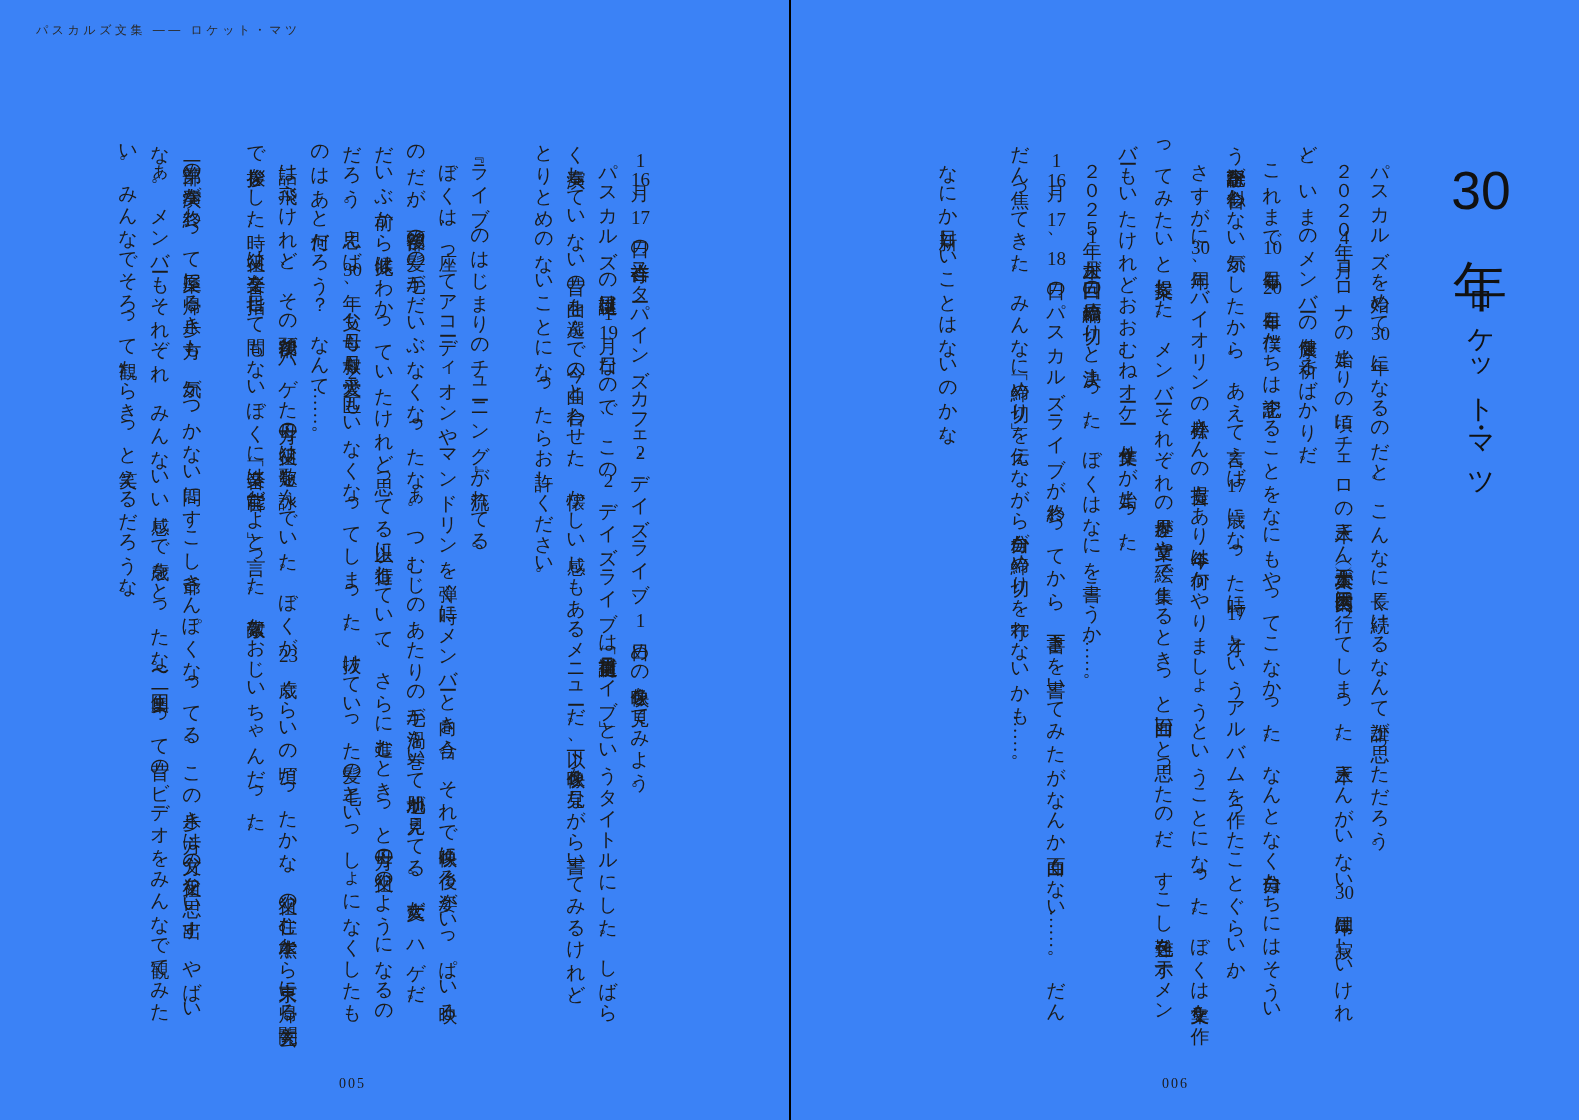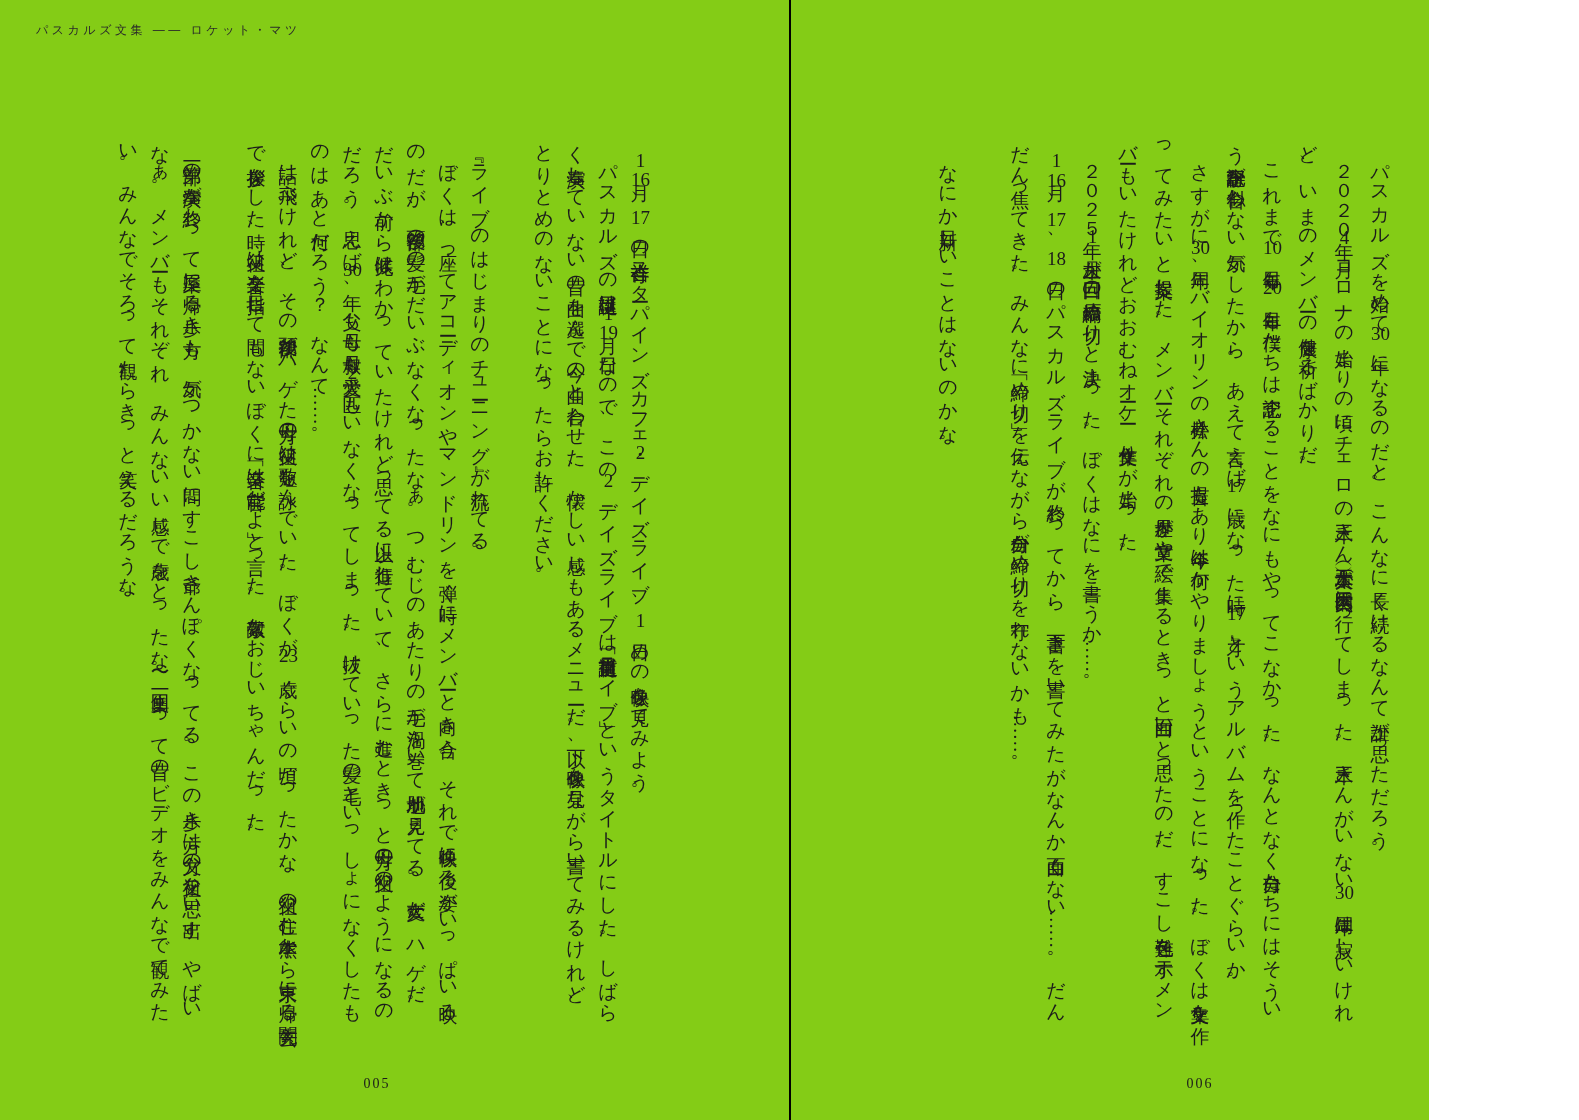--- a/index.html
+++ b/index.html
@@ -1,23 +1,23 @@
 <!DOCTYPE html>
 <html lang="ja"><head>
 <meta charset="utf-8">
 <title>Book Spread</title>
 <style>
   html, body { margin: 0; padding: 0; }
   body { background: #ffffff; }
 
   .spread {
     position: relative;
-    width: 1429px;
+    width: 1579px;
     height: 1120px;
-    background: #84cc16;
+    background: #3b82f6;
     font-family: "Liberation Serif", serif;
     color: #1b1b1b;
     overflow: hidden;
   }
 
   .divider {
     position: absolute;
     left: 789px;
     top: 0;
     width: 2px;
@@ -68,21 +68,21 @@
     font-family: "Liberation Sans", sans-serif;
     color: #111111;
   }
   .title-main { font-size: 54px; letter-spacing: 3px; }
   .title-sub  { font-size: 27px; letter-spacing: 4px; margin-inline-start: 54px; }
 
   .pagenum {
     position: absolute;
     top: 1076px;
     width: 76px;
-    text-align: center;
+    text-align: left;
     font-family: "Liberation Serif", serif;
     font-size: 14px;
     letter-spacing: 2px;
     color: #1b1b1b;
   }
   .pagenum-left  { left: 339px; }
   .pagenum-right { left: 1162px; }
 </style>
 </head>
 <body>

